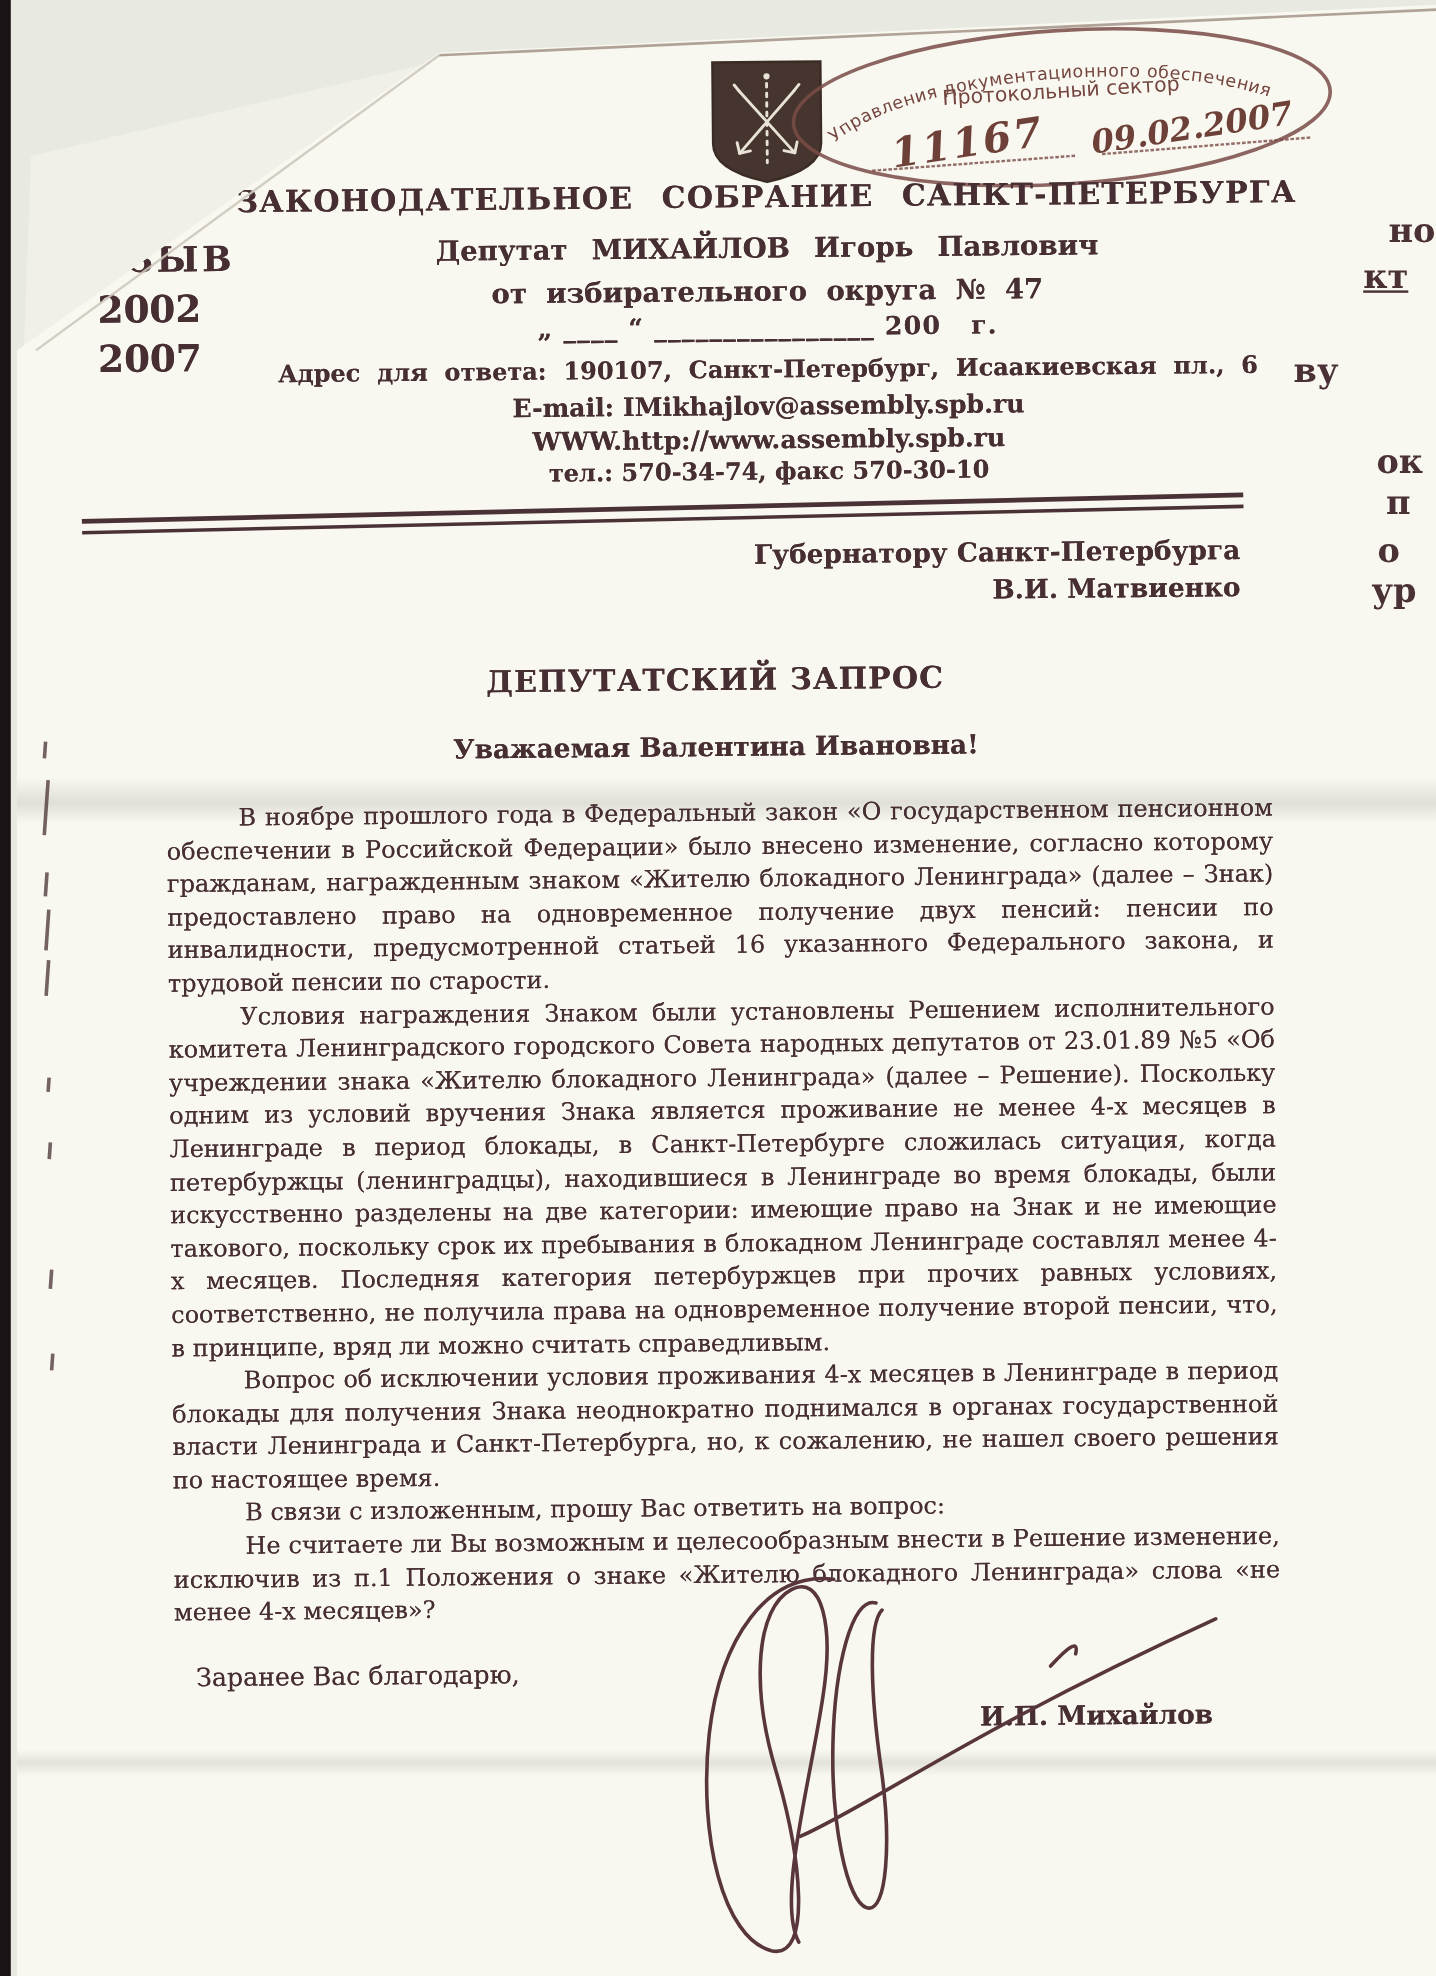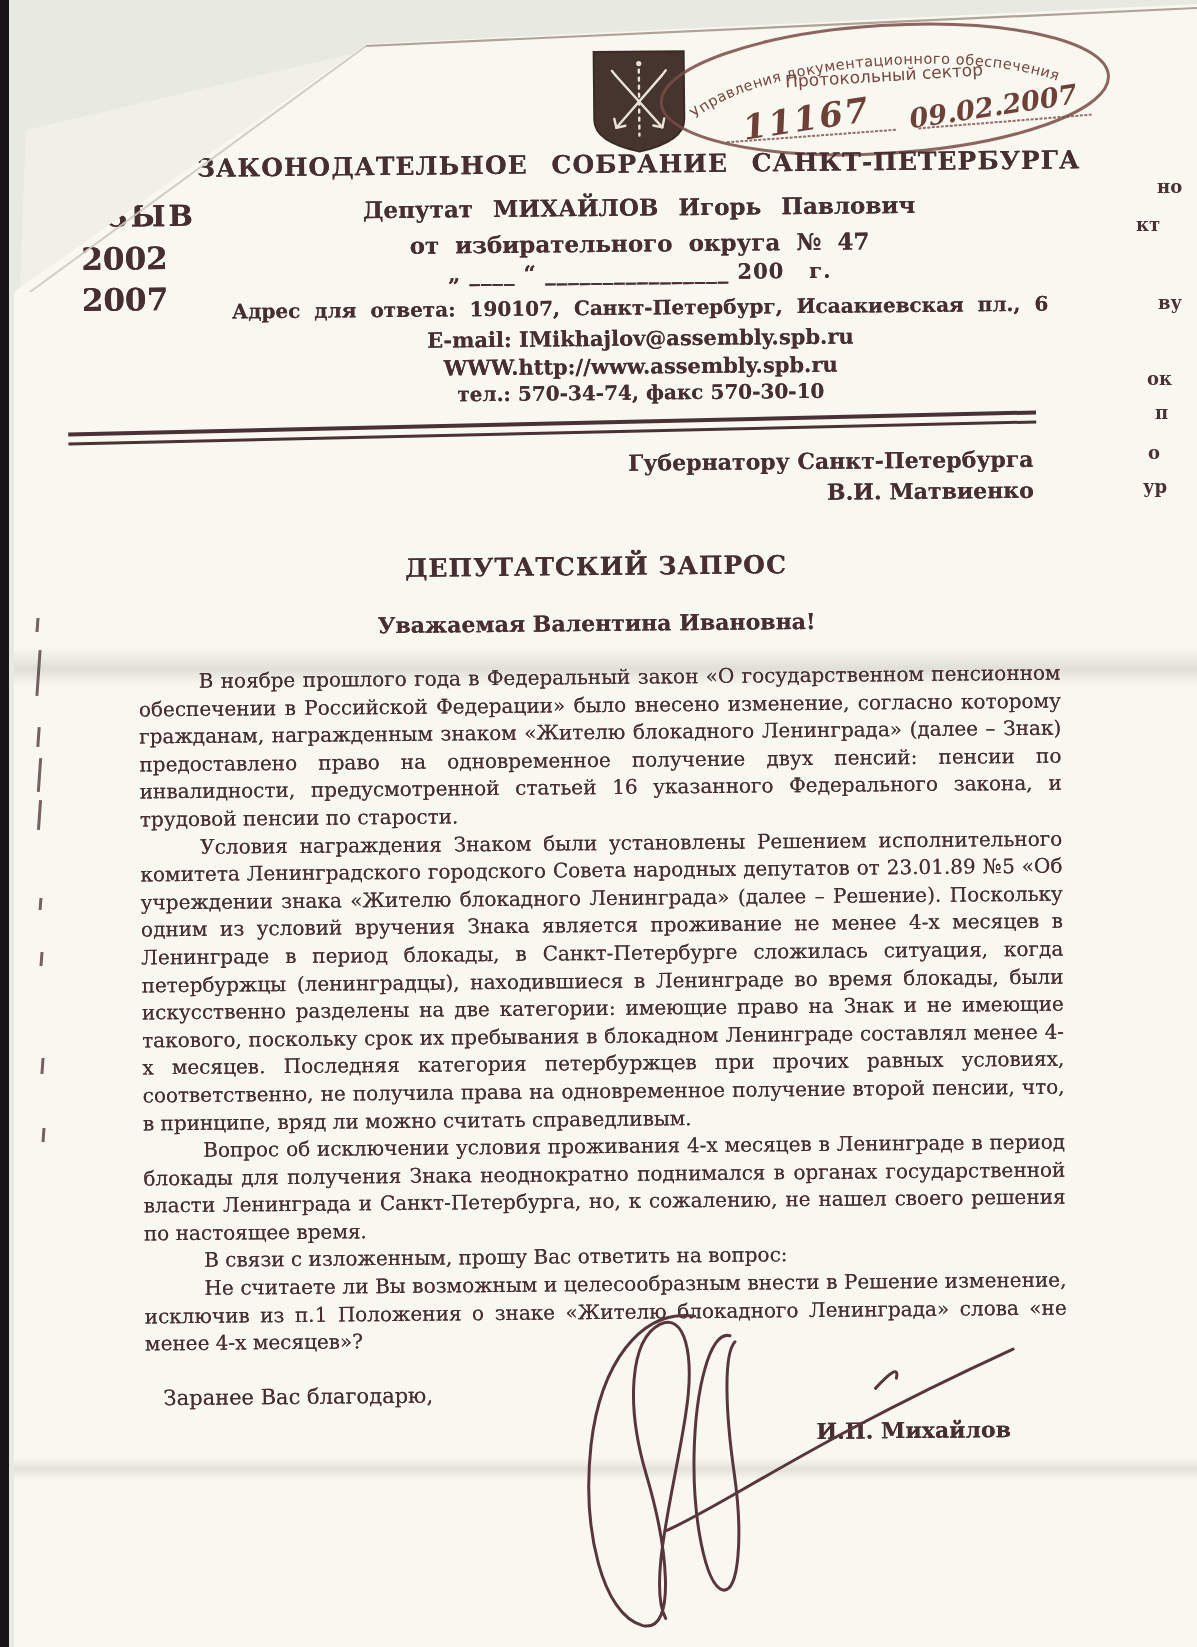--- a/index.html
+++ b/index.html
@@ -44,21 +44,21 @@
         font-size:25px;letter-spacing:1px;}
   .salutation{position:absolute;left:0;top:610px;width:1197px;text-align:center;font-weight:bold;
         font-size:22px;}
   
   .body-text{position:absolute;left:140px;top:664px;width:922px;}
   .body-text p{margin:0;font-size:20px;line-height:27.6px;text-align:justify;text-indent:60px;}
   
   .closing-thanks{position:absolute;left:158px;top:1382px;font-size:21px;}
   .closing-signer{position:absolute;right:192px;top:1420px;font-size:22px;font-weight:bold;}
   
-  .edge-frag{position:absolute;font-weight:bold;font-size:18px;color:#4a3136;white-space:nowrap;}
+  .edge-frag{position:absolute;font-weight:bold;font-size:28px;color:#4a3136;white-space:nowrap;}
   
   .dash{position:absolute;width:3px;background:rgba(65,40,45,.72);transform:rotate(4deg);}
   svg text{text-shadow:none;}
 </style>
 </head>
 <body>
 
 <div class="scene">
   <div class="scanner-edge"></div>
   <div class="under-sheet"></div>
@@ -140,22 +140,22 @@
         <g fill="none" stroke="#58363c" stroke-width="3" stroke-linecap="round">
           <path d="M 150 22 C 95 14, 55 70, 45 150 C 35 235, 55 320, 95 331 C 130 339, 120 250, 100 180 C 80 110, 85 45, 115 30 C 140 18, 150 60, 140 120 C 128 195, 100 290, 118 324"></path>
           <path d="M 185 42 C 165 36, 150 95, 148 160 C 146 225, 158 290, 175 296 C 192 301, 196 240, 188 180 C 180 120, 178 60, 190 48"></path>
           <path d="M 120 236 C 180 210, 262 150, 468 58"></path>
           <path d="M 330 96 C 344 81, 354 73, 351 86"></path>
         </g>
       </svg>
     </div>
 
     <span class="edge-frag" style="left:1157px;top:176px;">но</span>
-    <span class="edge-frag" style="left:1136px;top:214px;">кт</span>
-    <span class="edge-frag" style="left:1158px;top:292px;">ву</span>
+    <span class="edge-frag" style="left:1136px;top:214px;text-decoration:underline;">кт</span>
+    <span class="edge-frag" style="left:1078px;top:292px;">ву</span>
     <span class="edge-frag" style="left:1147px;top:368px;text-align:right;">ок</span>
     <span class="edge-frag" style="left:1155px;top:402px;">п</span>
     <span class="edge-frag" style="left:1148px;top:442px;">о</span>
     <span class="edge-frag" style="left:1143px;top:476px;">ур</span>
 
     <div class="dash" style="left:36px;top:618px;height:14px;"></div>
     <div class="dash" style="left:37px;top:650px;height:46px;"></div>
     <div class="dash" style="left:37px;top:727px;height:20px;"></div>
     <div class="dash" style="left:38px;top:758px;height:34px;"></div>
     <div class="dash" style="left:38px;top:800px;height:30px;"></div>

